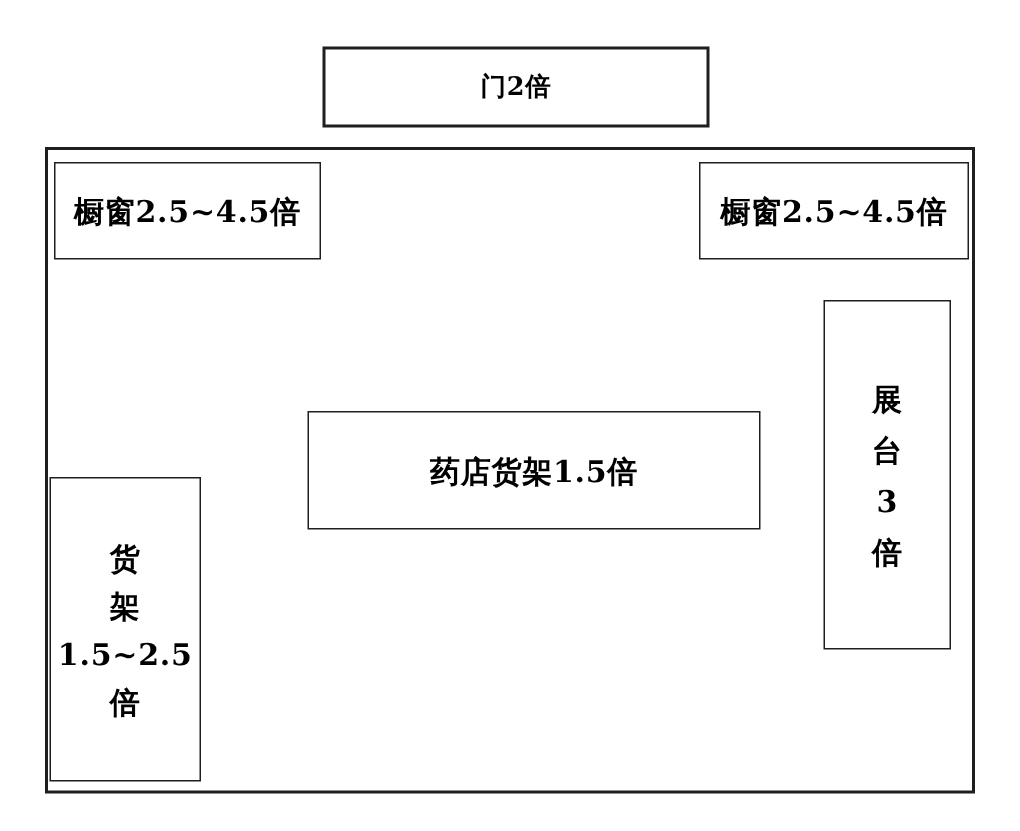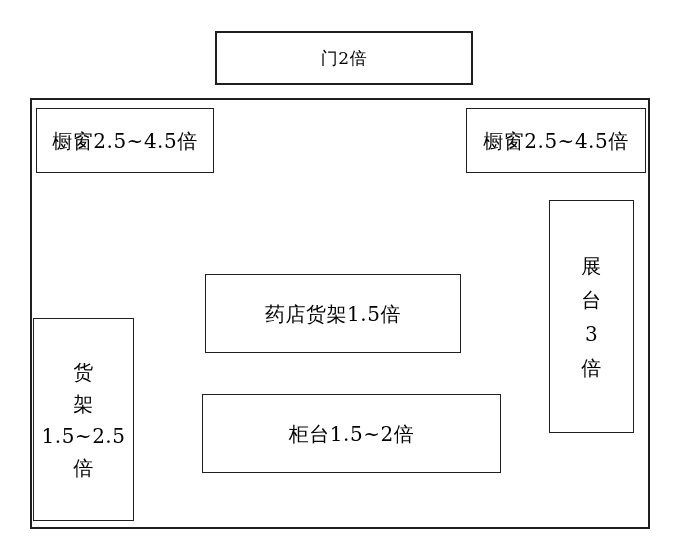--- a/index.html
+++ b/index.html
@@ -8,20 +8,21 @@
     background: #ffffff;
   }
   .canvas {
     position: relative;
     width: 680px;
     height: 554px;
     background: #ffffff;
     font-family: "DejaVu Serif", "Liberation Serif", serif;
     color: #000000;
     overflow: hidden;
+    font-weight: bold;
   }
   .box {
     position: absolute;
     box-sizing: border-box;
     border: 1.5px solid #1f1f1f;
     background: #ffffff;
     display: flex;
     align-items: center;
     justify-content: center;
     font-size: 20px;
@@ -35,21 +36,21 @@
     background: #ffffff;
   }
   .door {
     left: 215px; top: 31px; width: 258px; height: 54px;
     border-width: 2px;
     font-size: 17px;
   }
   .outer { left: 30px; top: 98px; width: 620px; height: 431px; }
   .window-left  { left: 36px;  top: 108px; width: 178px; height: 65px; }
   .window-right { left: 466px; top: 108px; width: 180px; height: 65px; }
-  .pharmacy-shelf { left: 205px; top: 274px; width: 256px; height: 79px; align-items: center; }
+  .pharmacy-shelf { left: 205px; top: 274px; width: 302px; height: 79px; align-items: center; }
   .counter        { left: 202px; top: 394px; width: 299px; height: 79px; }
   .display-stand  { left: 549px; top: 200px; width: 85px;  height: 233px; line-height: 34px; }
   .shelf          { left: 33px;  top: 318px; width: 101px; height: 203px; line-height: 32px; }
   .vtext {
     white-space: pre-line;
     text-align: center;
   }
 </style>
 </head>
 <body>
@@ -81,17 +82,14 @@
     <span class="vtext">货
 架
 1.5~2.5
 倍</span>
   </div>
 
   <div class="box pharmacy-shelf">
     <span>药店货架1.5倍</span>
   </div>
 
-  <div class="box counter">
-    <span>柜台1.5~2倍</span>
-  </div>
 
 </div>
 
 </body></html>

